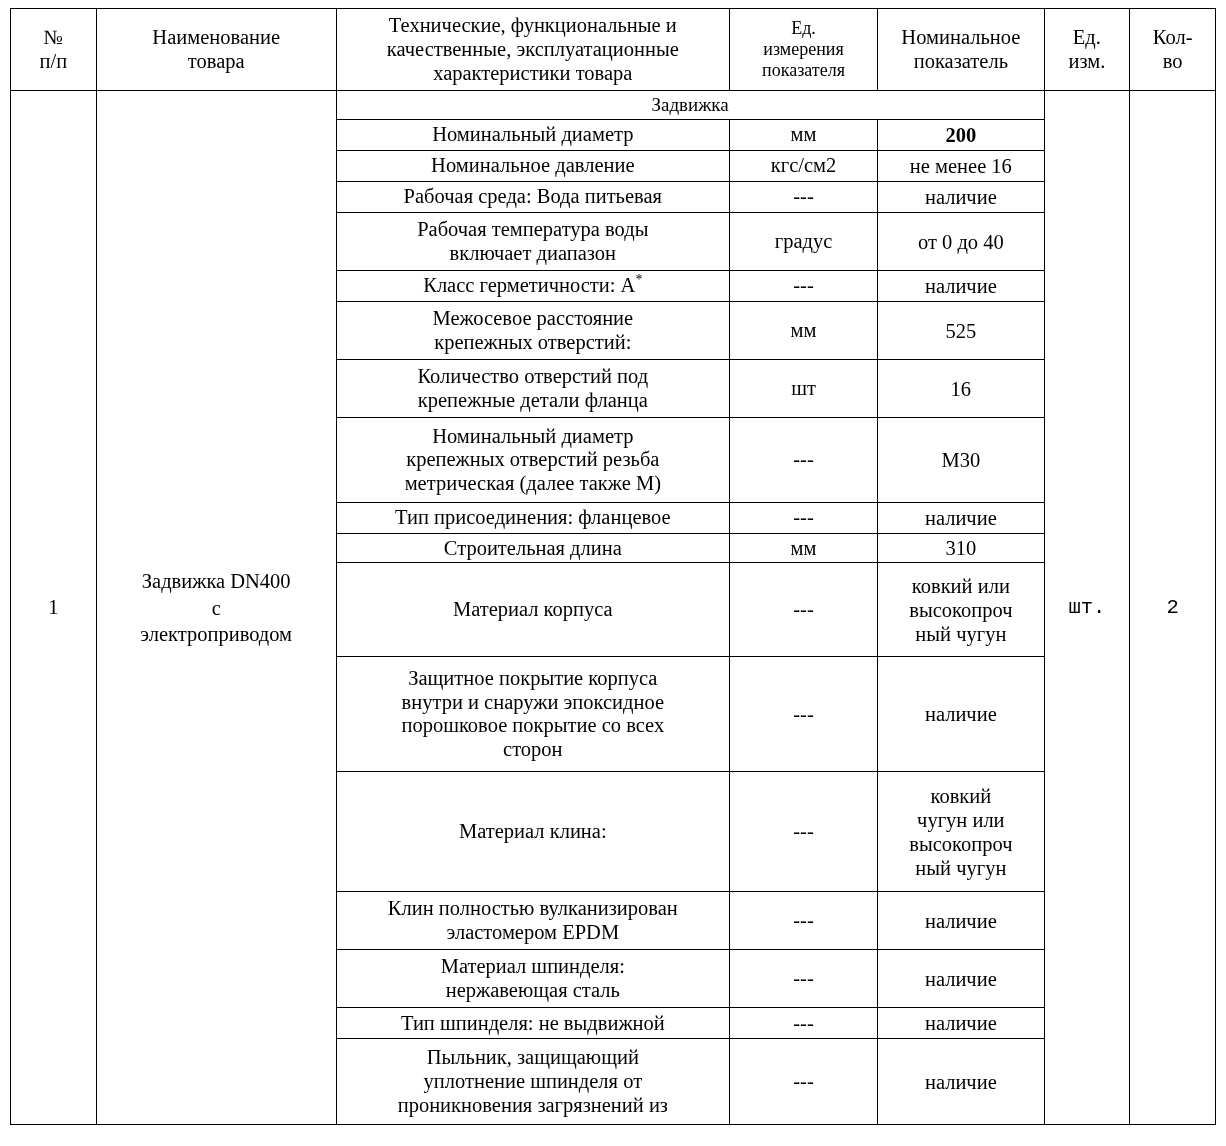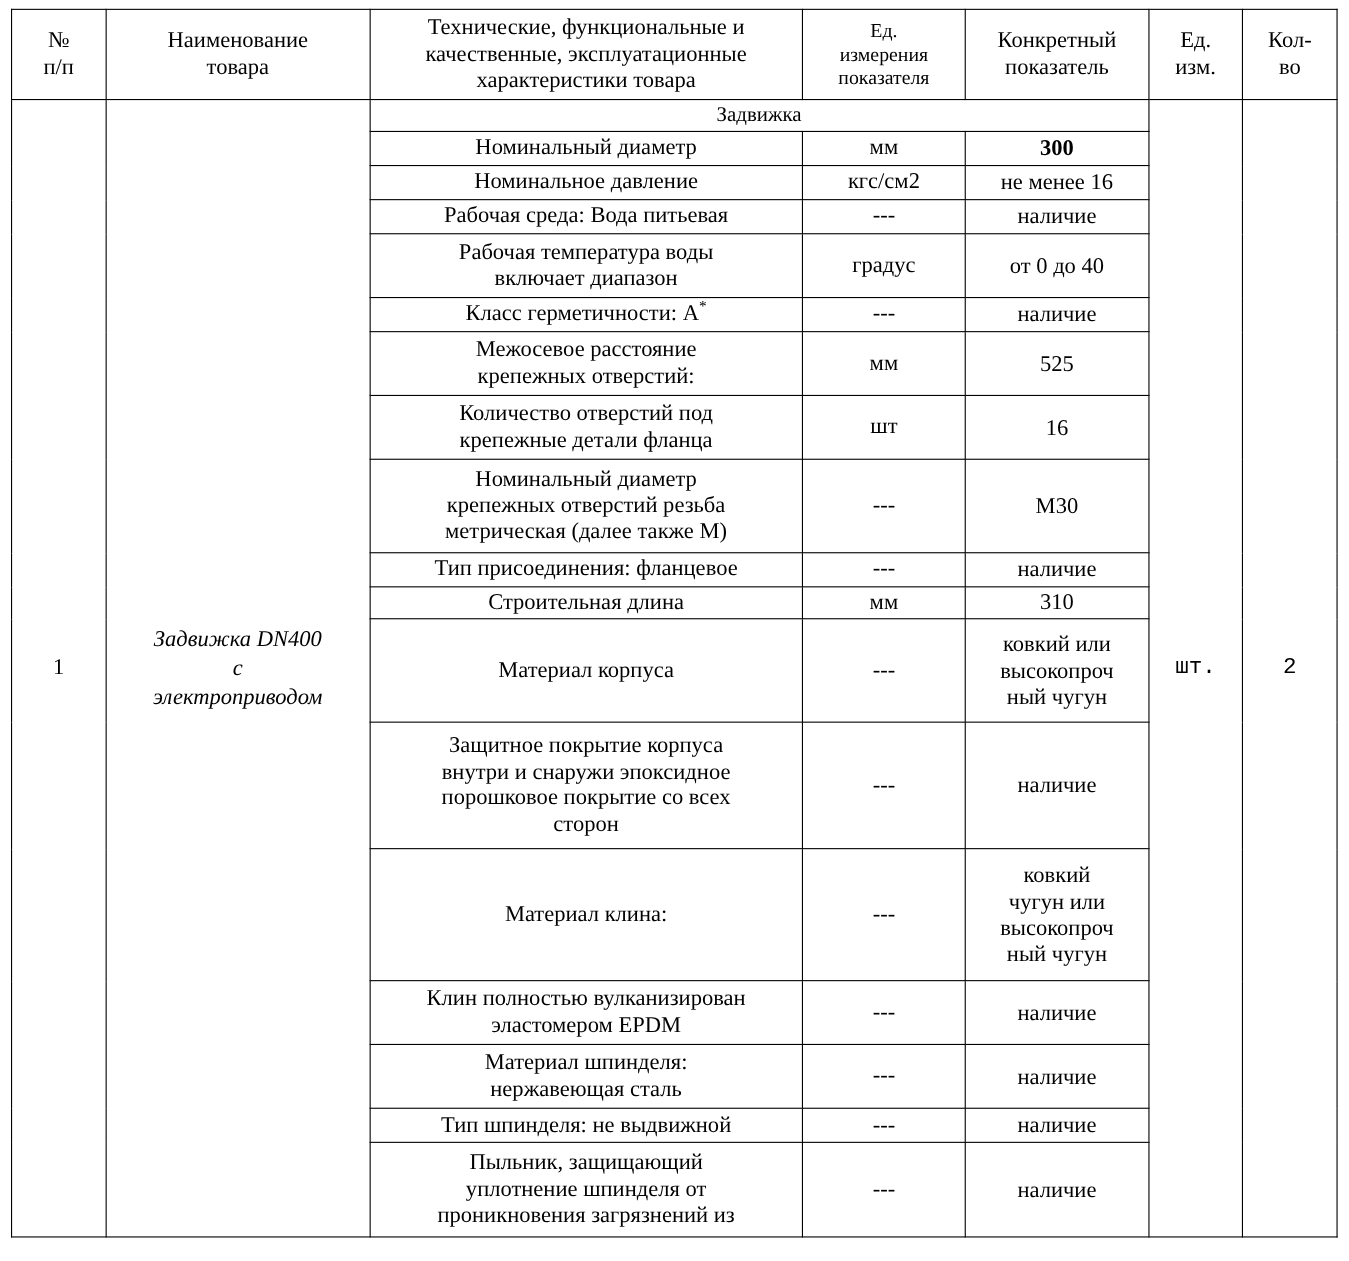--- a/index.html
+++ b/index.html
@@ -60,21 +60,20 @@
   .bold { font-weight: bold; }
   .group-title {
     font-weight: bold;
     font-size: 19px;
   }
   .name-cell {
     font-weight: bold;
     vertical-align: top;
     padding-top: 6px;
     line-height: 1.30;
-    font-style: italic;
   }
   .num-cell {
     vertical-align: top;
     padding-top: 38px;
   }
   .top-cell {
     vertical-align: top;
     padding-top: 6px;
     font-family: Liberation Mono, monospace;
   }
@@ -117,21 +116,21 @@
           <div>Технические, функциональные и</div>
           <div>качественные, эксплуатационные</div>
           <div>характеристики товара</div>
         </td>
         <td class="hdr-small">
           <div>Ед.</div>
           <div>измерения</div>
           <div>показателя</div>
         </td>
         <td>
-          <div>Конкретный</div>
+          <div>Номинальное</div>
           <div>показатель</div>
         </td>
         <td>
           <div>Ед.</div>
           <div>изм.</div>
         </td>
         <td>
           <div>Кол-</div>
           <div>во</div>
         </td>
@@ -151,21 +150,21 @@
           <td class="top-cell" rowspan="18">шт.</td>
           <td class="top-cell" rowspan="18">2</td>
         </tr>
         <tr style="height: 31px;">
           <td>
             <div>Номинальный диаметр</div>
           </td>
           <td>мм</td>
           <td>
             <div class="val-wrap bold">
-              <div>300</div>
+              <div>200</div>
             </div>
           </td>
         </tr>
         <tr style="height: 31px; padding-left: 48px;">
           <td>
             <div>Номинальное давление</div>
           </td>
           <td>кгс/см2</td>
           <td>
             <div class="val-wrap">

